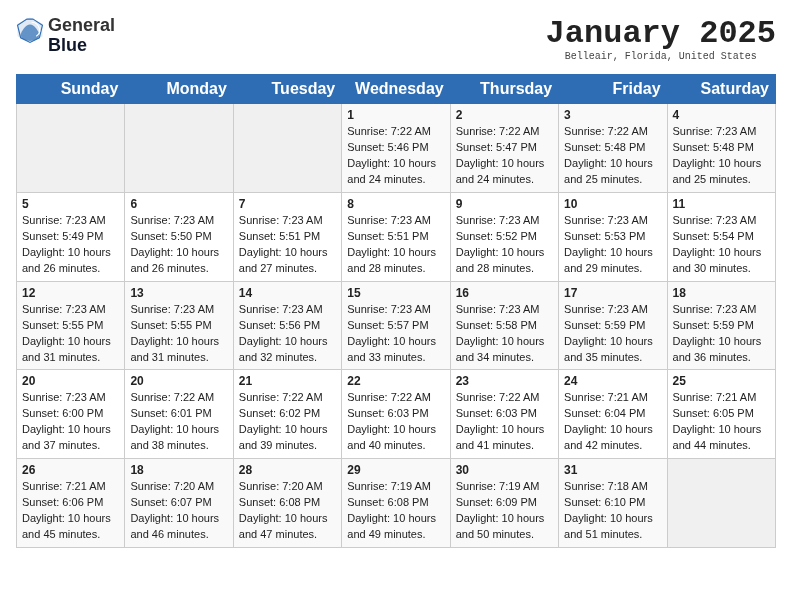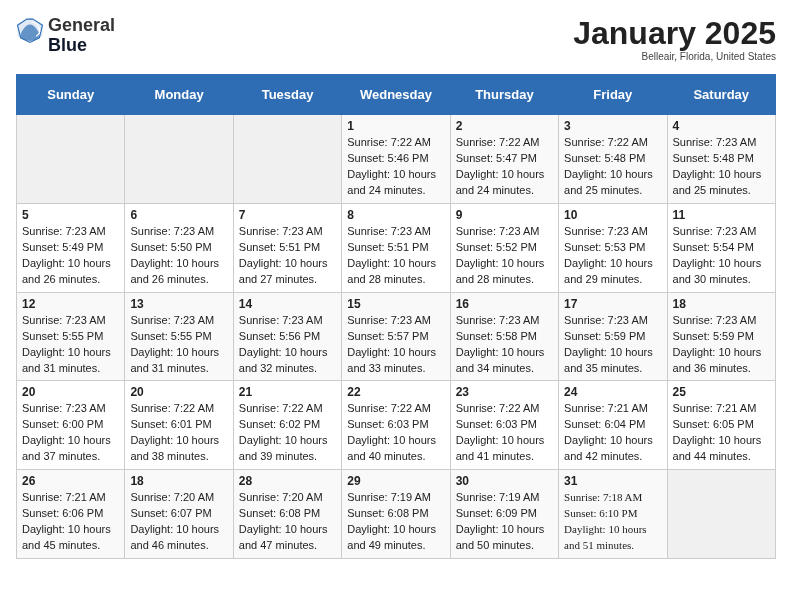--- a/index.html
+++ b/index.html
@@ -26,43 +26,44 @@
       font-weight: bold;
       line-height: 1.1;
     }
     .logo-general { color: #333; }
     .logo-blue { color: #0f172a; }
     .logo-icon {
       width: 28px;
       height: 28px;
     }
     .title-block {
-      text-align: right;
+      text-align: center;
+      font-family: Liberation Mono, monospace;
     }
     .cal-title {
       font-size: 32px;
       font-weight: bold;
       color: #222;
       line-height: 1.1;
     }
     .cal-subtitle {
       font-size: 10px;
       color: #444;
     }
     table {
       width: 100%;
       border-collapse: collapse;
       font-size: 11px;
     }
     thead tr th {
       background-color: #2e6db4;
       color: #fff;
-      text-align: center;
-      padding: 12px 6px;
-      font-size: 13px;
+      text-align: right;
+      padding: 5px 6px;
+      font-size: 16px;
       font-weight: bold;
       border: 1px solid #2e6db4;
     }
     tbody tr td {
       border: 1px solid #ccc;
       vertical-align: top;
       padding: 4px 5px;
       width: calc(100% / 7);
       min-height: 80px;
       color: #222;
@@ -338,21 +339,21 @@
         </td>
         <td>
           <span class="day-num">30</span>
           <div class="day-info" style="white-space: pre-line;">Sunrise: 7:19 AM
 Sunset: 6:09 PM
 Daylight: 10 hours
 and 50 minutes.</div>
         </td>
         <td>
           <span class="day-num">31</span>
-          <div class="day-info" style="white-space: pre-line; font-family: Liberation Serif, serif;">Sunrise: 7:18 AM
+          <div class="day-info" style="white-space: pre-line;">Sunrise: 7:18 AM
 Sunset: 6:10 PM
 Daylight: 10 hours
 and 51 minutes.</div>
         </td>
         <td class="empty"></td>
       </tr>
     </tbody>
 </table>
 
 </body></html>

